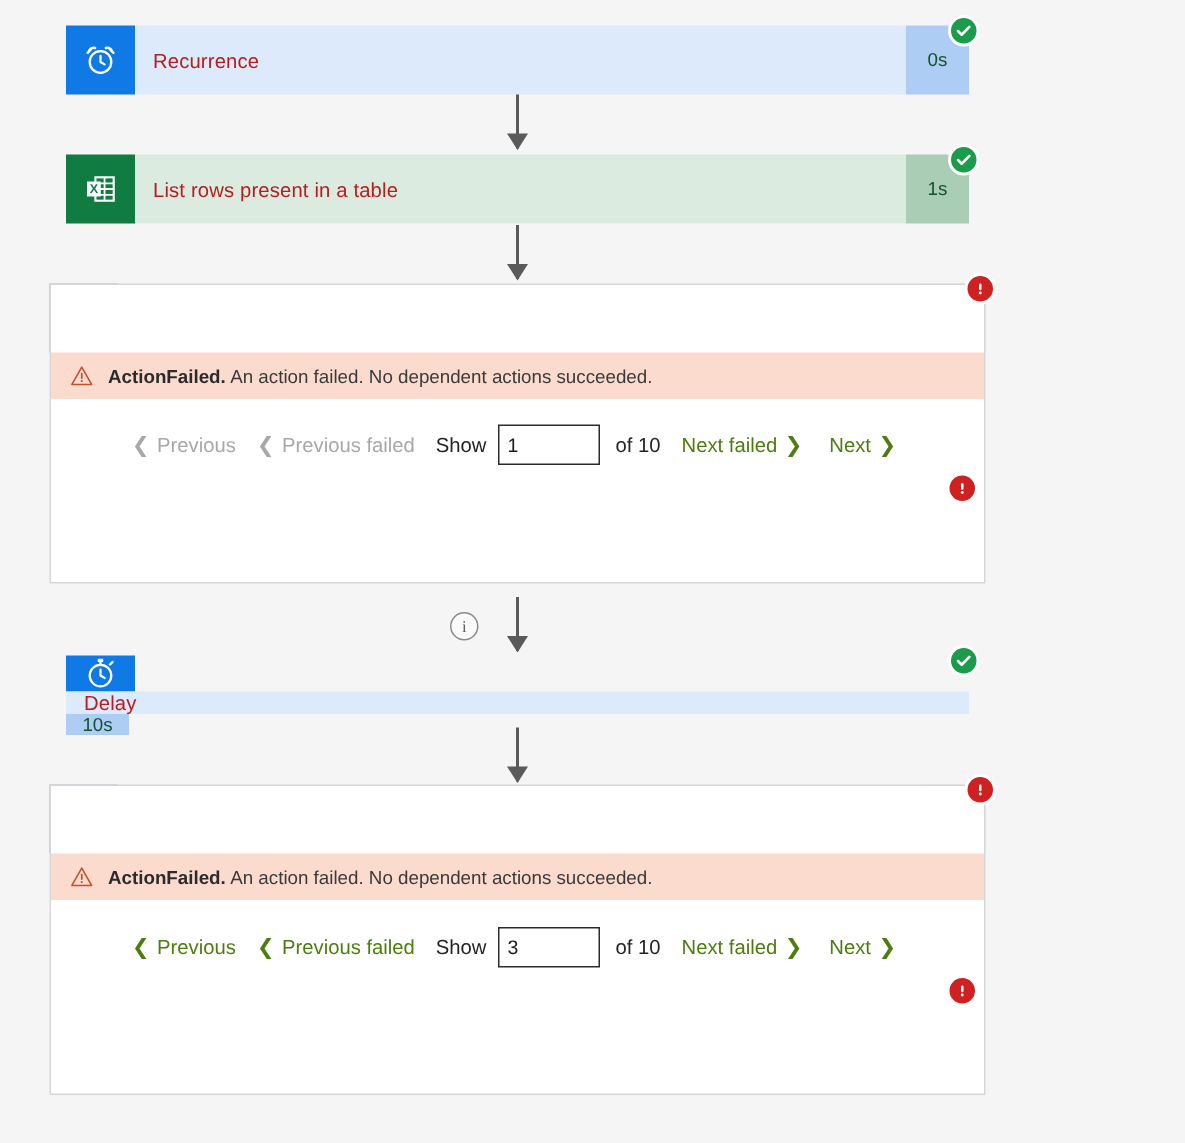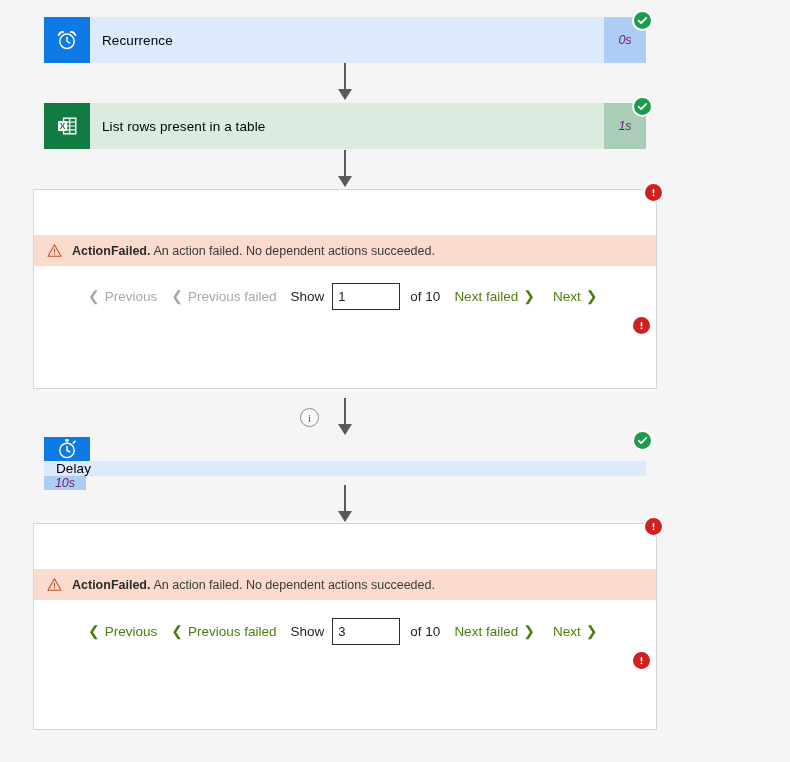--- a/index.html
+++ b/index.html
@@ -23,27 +23,27 @@
   }
   .act-icon{
     width:46px;min-width:46px;
     display:flex;align-items:center;justify-content:center;
   }
   .act-title{
     flex:1;
     display:flex;align-items:center;
     padding-left:12px;
     font-size:13.5px;
-    color:#000000;
+    color:#b91c1c;
     letter-spacing:.1px;
   }
   .act-dur{
     width:42px;min-width:42px;
     display:flex;align-items:center;justify-content:center;
-    font-size:12.5px;color:#701a75;font-style:italic;
+    font-size:12.5px;color:#14532d;
   }
 
   
   .v-blue  .act-icon{background:#0f7ae5;}
   .v-blue  .act-title{background:#dceafb;}
   .v-blue  .act-dur{background:#aecdf5;}
 
   .v-green .act-icon{background:#107c41;}
   .v-green .act-title{background:#dcebe0;padding-left:12px;}
   .v-green .act-dur{background:#a9cdb5;}

